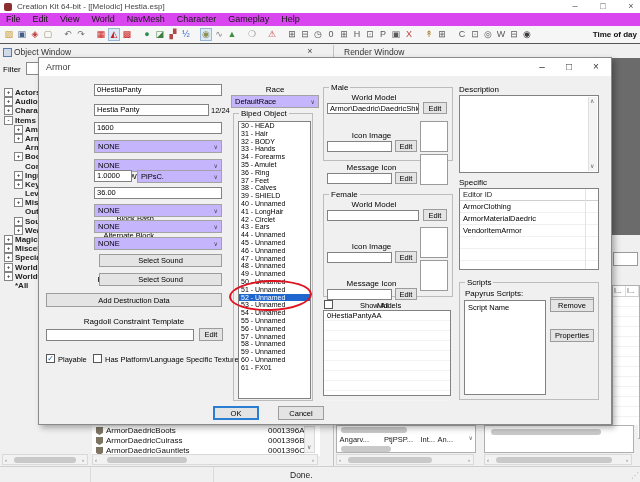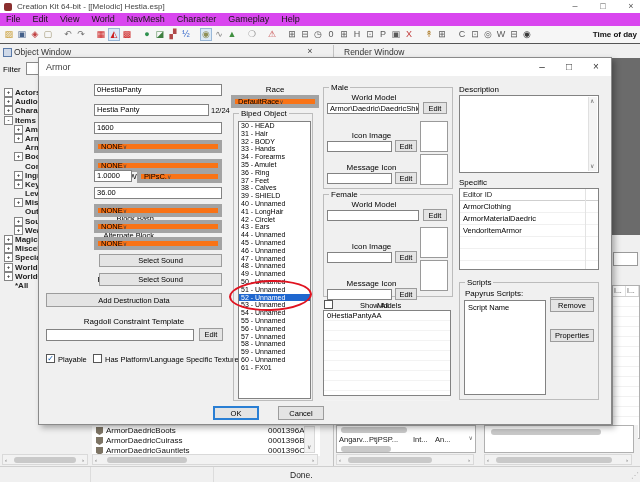--- a/index.html
+++ b/index.html
@@ -63,22 +63,22 @@
   
   #dlg{left:38px;top:57px;width:572px;height:366px;background:#f0f0f0;border:1px solid #8a8a8a;
        box-shadow:3px 3px 6px rgba(0,0,0,.3);}
   #dlg-titlebar{left:0;top:0;width:572px;height:18px;background:#fff;}
   #dlg-title{left:7px;top:4px;font-size:9px;color:#3f3f3f;}
   .dctl{top:2px;width:18px;height:14px;text-align:center;font-size:10px;color:#333;line-height:14px;}
   .flabel{font-size:8px;color:#000;text-align:right;width:115px;left:0;}
   .flabel2{font-size:7.5px;color:#000;text-align:right;width:115px;left:0;line-height:8px;}
   .tfield{background:#fff;border:1px solid #828282;font-size:7.5px;line-height:10px;padding:0 2px;
           box-sizing:border-box;white-space:nowrap;overflow:hidden;}
-  .combo{background:#f97316;border:4px solid #a3a3a3;font-size:7.5px;box-sizing:border-box;
-         display:flex;align-items:center;padding:0 3px;}
+  .combo{background:#c4b5fd;border:1px solid #a3a3a3;font-size:7.5px;box-sizing:border-box;
+         display:flex;align-items:center;justify-content:space-between;padding:0 3px;}
   .combo .arr{font-size:6px;color:#444;}
   .btn{background:#e4e4e4;border:1px solid #9c9c9c;font-size:7.5px;display:flex;align-items:center;
        justify-content:center;box-sizing:border-box;color:#000;}
   .btn.focused{border:2px solid #2a7fd4;}
   .group{border:1px solid #bcbcbc;box-sizing:border-box;}
   .legend{position:absolute;top:-5px;left:5px;background:#f0f0f0;padding:0 2px;font-size:8px;color:#000;}
   .cbox{width:9px;height:9px;background:#fff;border:1px solid #555;box-sizing:border-box;font-size:8px;
         line-height:7px;text-align:center;color:#1159a8;}
   .clabel{font-size:7.5px;}
   .centerlabel{font-size:8px;text-align:center;}
@@ -310,21 +310,21 @@
       <div class="gridrow"></div>
       <div class="gridrow"></div>
       <div class="gridrow"></div>
     <div class="gridrow"></div>
       <div class="gridrow"></div>
       <div class="gridrow"></div>
       <div class="gridrow"></div>
   </div>
 
   <div class="abs bpanel" style="left:334px;width:146px;">
-    <div class="blist" style="width:140px;">
+    <div class="blist" style="width:140px;text-align:right;">
       <div class="bgbar" style="left:4px;top:1px;width:66px;"></div>
       <div class="bgcellrow">
           <span class="bgcell" style="width: 30px;">Angarv...</span>
           <span class="bgcell" style="width: 44px;">PtjPSP...</span>
           <span class="bgcell" style="width: 22px;">Int...</span>
           <span class="bgcell" style="width: 18px;">An...</span>
         </div>
       <div class="bgbar" style="left:4px;top:20px;width:50px;"></div>
       <div class="sb-arrow" style="right:2px;top:8px;">∨</div>
     </div>
@@ -457,21 +457,21 @@
           <div class="biped-row">56 - Unnamed</div>
           <div class="biped-row">57 - Unnamed</div>
           <div class="biped-row">58 - Unnamed</div>
           <div class="biped-row">59 - Unnamed</div>
           <div class="biped-row">60 - Unnamed</div>
           <div class="biped-row">61 - FX01</div>
         </div>
     </div>
     <div class="abs" id="ellipse" style="border-color: rgb(224, 18, 31);"></div>
 
-    <div class="abs group" style="left:284px;top:29px;width:130px;height:102px;">
+    <div class="abs group" style="left:284px;top:29px;width:130px;height:74px;">
       <div class="legend">Male</div>
       <div class="abs centerlabel" style="left:0;top:5px;width:100px;">World Model</div>
       <div class="abs tfield" style="left:3px;top:15px;width:92px;height:11px;">Armor\Daedric\DaedricShield.nif</div>
       <div class="abs btn" style="left:99px;top:14px;width:24px;height:12px;">Edit</div>
       <div class="abs centerlabel" style="left:0;top:43px;width:95px;">Icon Image</div>
       <div class="abs tfield" style="left:3px;top:53px;width:65px;height:11px;"></div>
       <div class="abs btn" style="left:71px;top:52px;width:22px;height:12px;">Edit</div>
       <div class="abs preview" style="left:96px;top:33px;width:28px;height:31px;"></div>
       <div class="abs centerlabel" style="left:0;top:75px;width:95px;">Message Icon</div>
       <div class="abs tfield" style="left:3px;top:85px;width:65px;height:11px;"></div>

